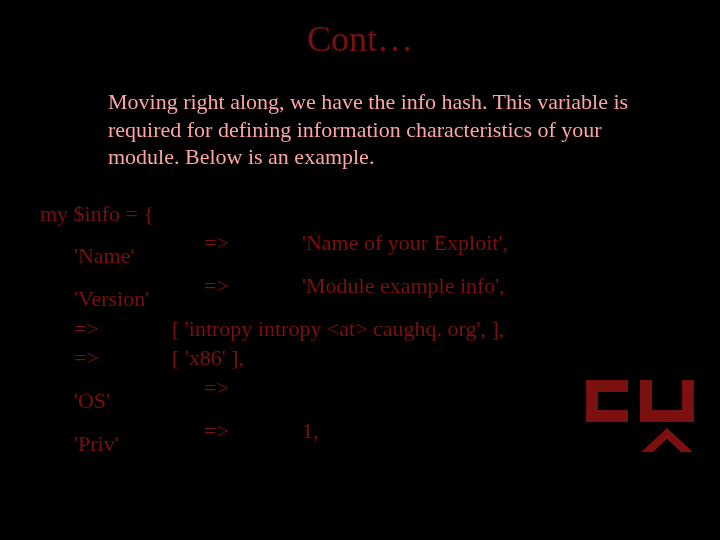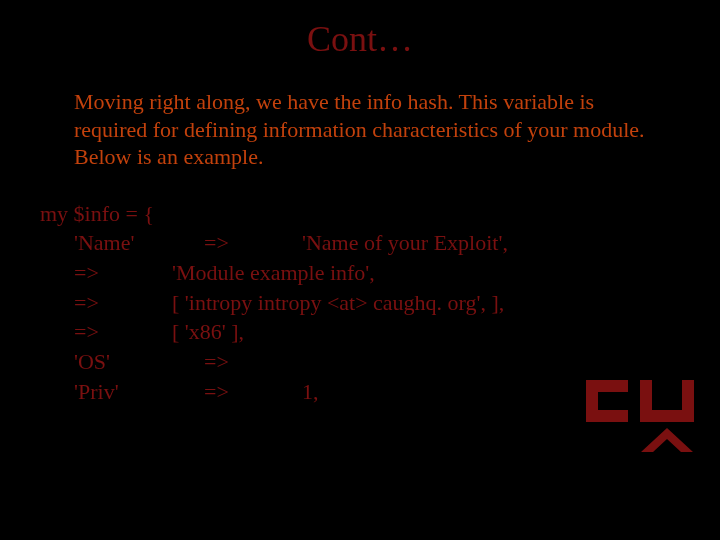--- a/index.html
+++ b/index.html
@@ -23,42 +23,43 @@
     text-align: center;
     font-size: 36px;
     color: #7a1010;
     padding-top: 18px;
     padding-bottom: 10px;
     font-weight: normal;
   }
   .body-text {
     font-size: 22px;
     line-height: 1.25;
-    color: #c2410c;
-    padding: 0 60px 0 74px;
+    color: #fca5a5;
+    padding: 0 60px 0 108px;
     margin-top: 18px;
   }
   .code-block {
     font-size: 22px;
     line-height: 1.35;
     color: #7a1010;
     padding: 0 40px 0 40px;
     margin-top: 28px;
     font-family: Liberation Serif, serif;
   }
   .code-row {
     display: flex;
   }
   .code-indent {
     width: 34px;
     flex: 0 0 auto;
   }
   .code-key {
     width: 130px;
     flex: 0 0 auto;
+    margin-top: 13px;
   }
   .code-arrow {
     width: 70px;
     flex: 0 0 auto;
   }
   .code-val {
     flex: 1 1 auto;
     margin-left: 28px;
   }
   .logo {
@@ -87,20 +88,21 @@
 
     <div class="code-row">
       <span class="code-indent"></span>
       <span class="code-key">'Name'</span>
       <span class="code-arrow">=&gt;</span>
       <span class="code-val">'Name of your Exploit',</span>
     </div>
 
     <div class="code-row">
       <span class="code-indent"></span>
+      <span class="code-key">'Version'</span>
       <span class="code-arrow">=&gt;</span>
       <span class="code-val">'Module example info',</span>
     </div>
 
     <div class="code-row">
       <span class="code-indent"></span>
       <span class="code-arrow">=&gt;</span>
       <span class="code-val">[ 'intropy  intropy &lt;at&gt; caughq. org', ],</span>
     </div>
 

